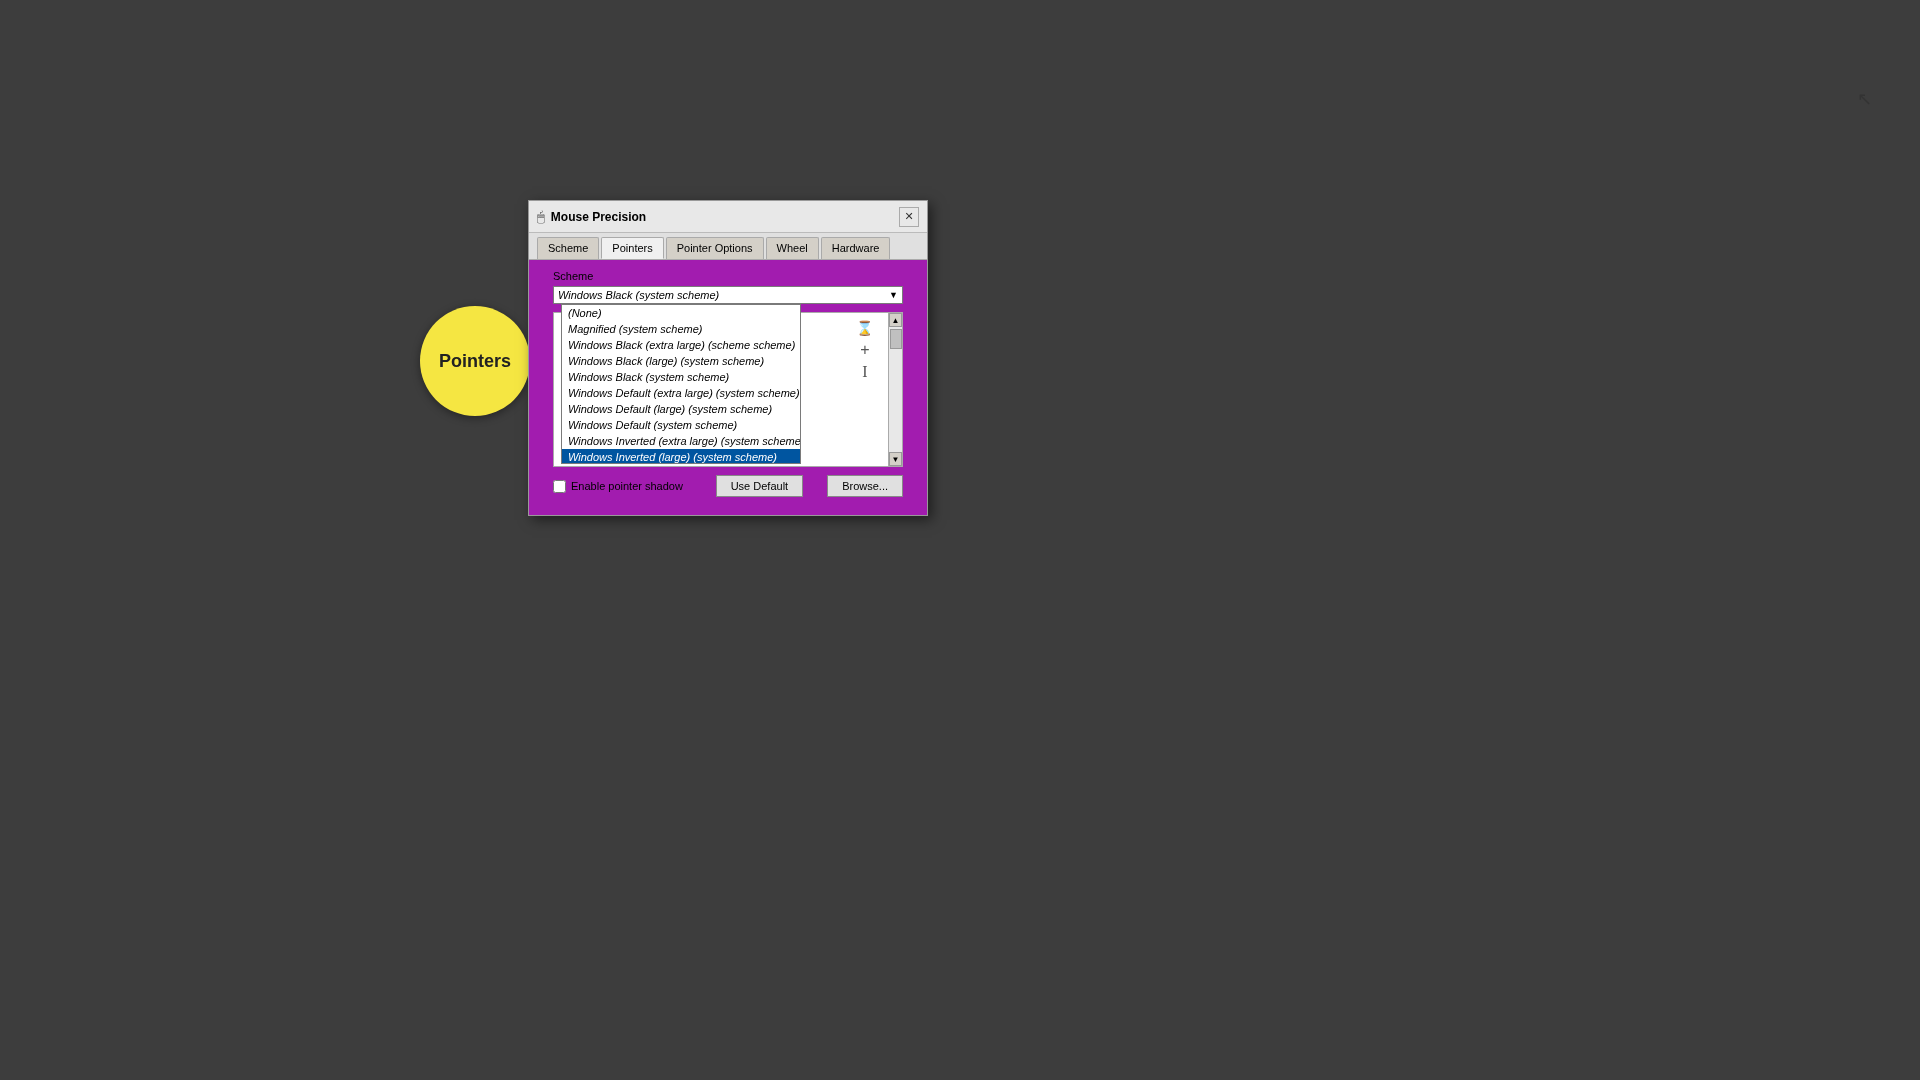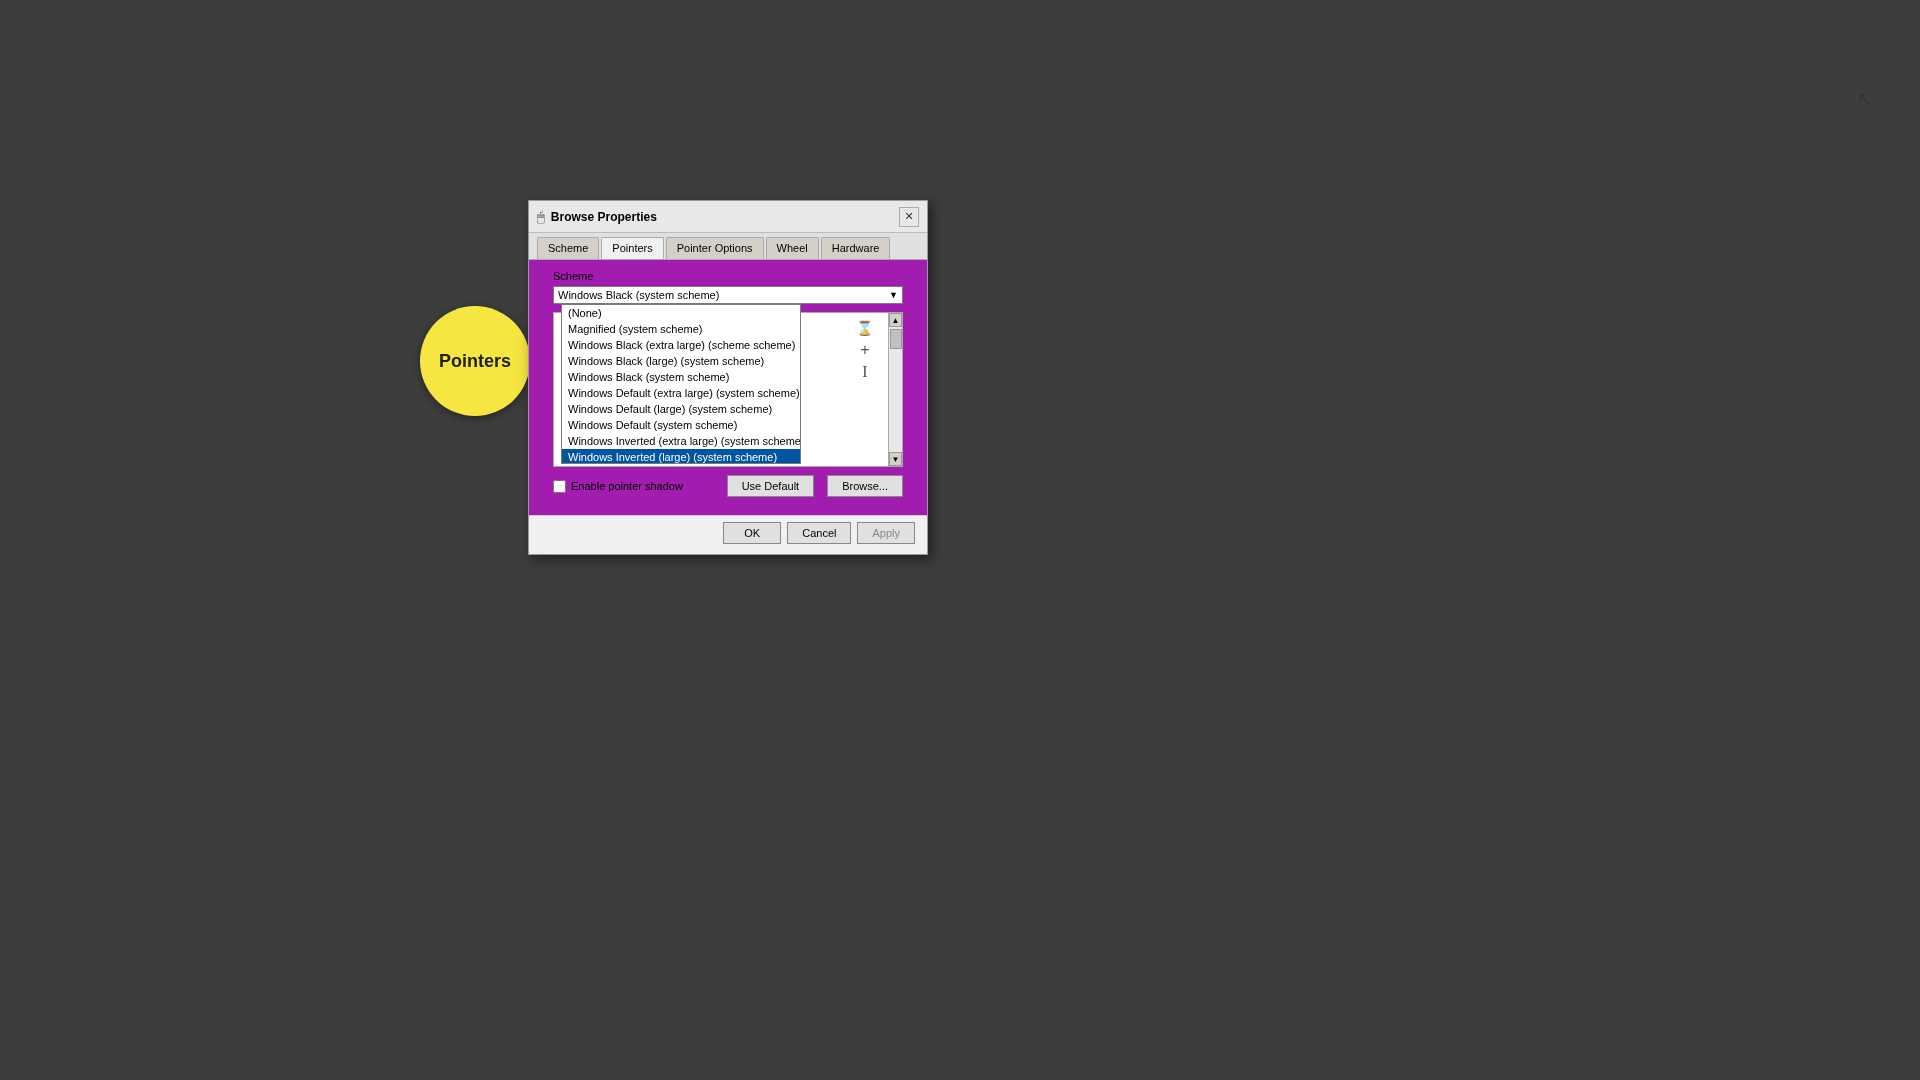--- a/index.html
+++ b/index.html
@@ -138,20 +138,21 @@
     .scheme-label {
       font-size: 11px;
       margin-bottom: 4px;
       color: #000;
     }
 
     
     .dropdown-wrapper {
       position: relative;
       margin-bottom: 2px;
+      font-style: italic;
     }
 
     
     .dropdown-list {
       position: absolute;
       top: 100%;
       left: 8px;
       width: 240px;
       background: #fff;
       border: 1px solid #7a7a7a;
@@ -273,21 +274,21 @@
       width: 13px;
       height: 13px;
     }
 
     .checkbox-label {
       font-size: 11px;
     }
 
     .button-group {
       display: flex;
-      gap: 13px;
+      gap: 24px;
     }
 
     .btn {
       padding: 4px 14px;
       font-size: 11px;
       border: 1px solid #888;
       background: #e0e0e0;
       cursor: pointer;
       min-width: 60px;
     }
@@ -353,21 +354,21 @@
 
   <svg class="arrow-line" viewBox="0 0 110 55" xmlns="http://www.w3.org/2000/svg">
     <line x1="0" y1="10" x2="108" y2="50" stroke="#f5e642" stroke-width="3"></line>
   </svg>
 
   <div class="dialog">
 
     <div class="title-bar">
       <div class="title-bar-left">
         <span class="mouse-icon">🖱</span>
-        <span class="title-bar-text">Browse Properties</span>
+        <span class="title-bar-text">Mouse Precision</span>
       </div>
       <button class="close-btn">✕</button>
     </div>
 
     <div class="tabs">
       <div class="tab">
         <span>Scheme</span>
       </div>
       <div class="tab active">
         <span>Pointers</span>
@@ -438,23 +439,18 @@
           <label class="checkbox-label" for="shadow-cb">Enable pointer shadow</label>
         </div>
         <div class="button-group">
           <button class="btn">Use Default</button>
           <button class="btn">Browse...</button>
         </div>
       </div>
 
     </div>
 
-    <div class="dialog-footer">
-      <button class="btn-ok">OK</button>
-      <button class="btn-cancel">Cancel</button>
-      <button class="btn-apply">Apply</button>
-    </div>
 
   </div>
 
   <div class="cursor-arrow">↖</div>
 
 </div>
 
 </body></html>

